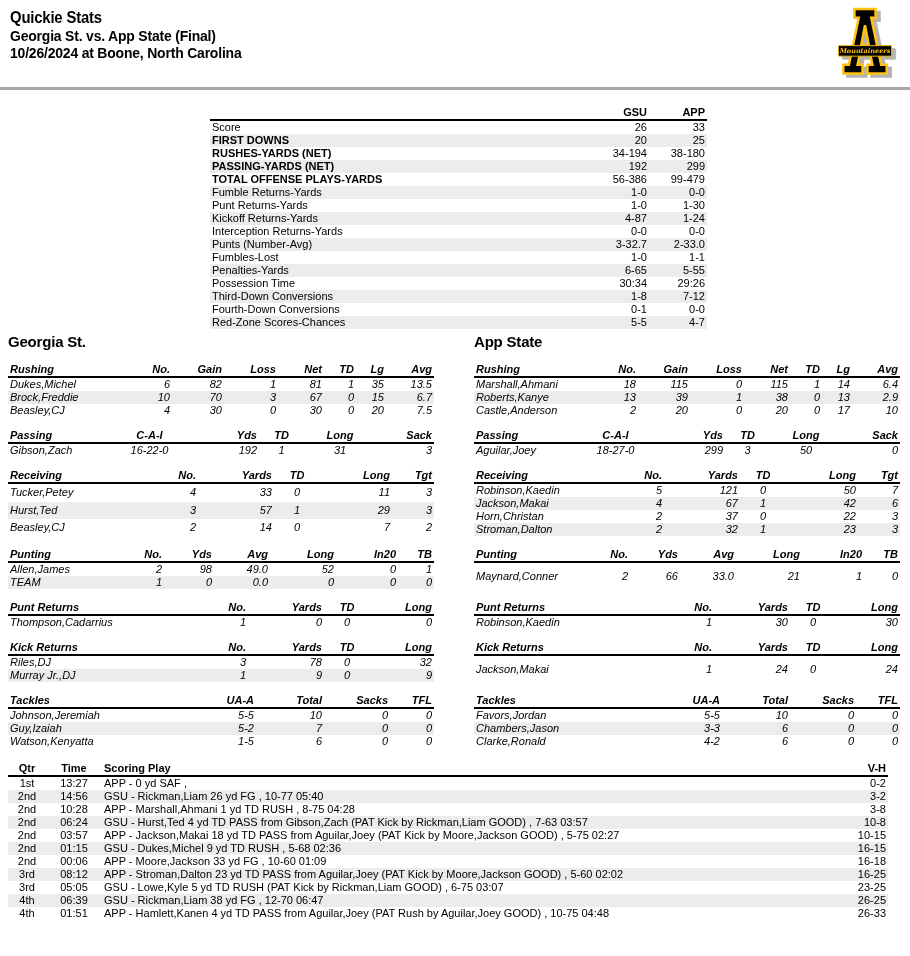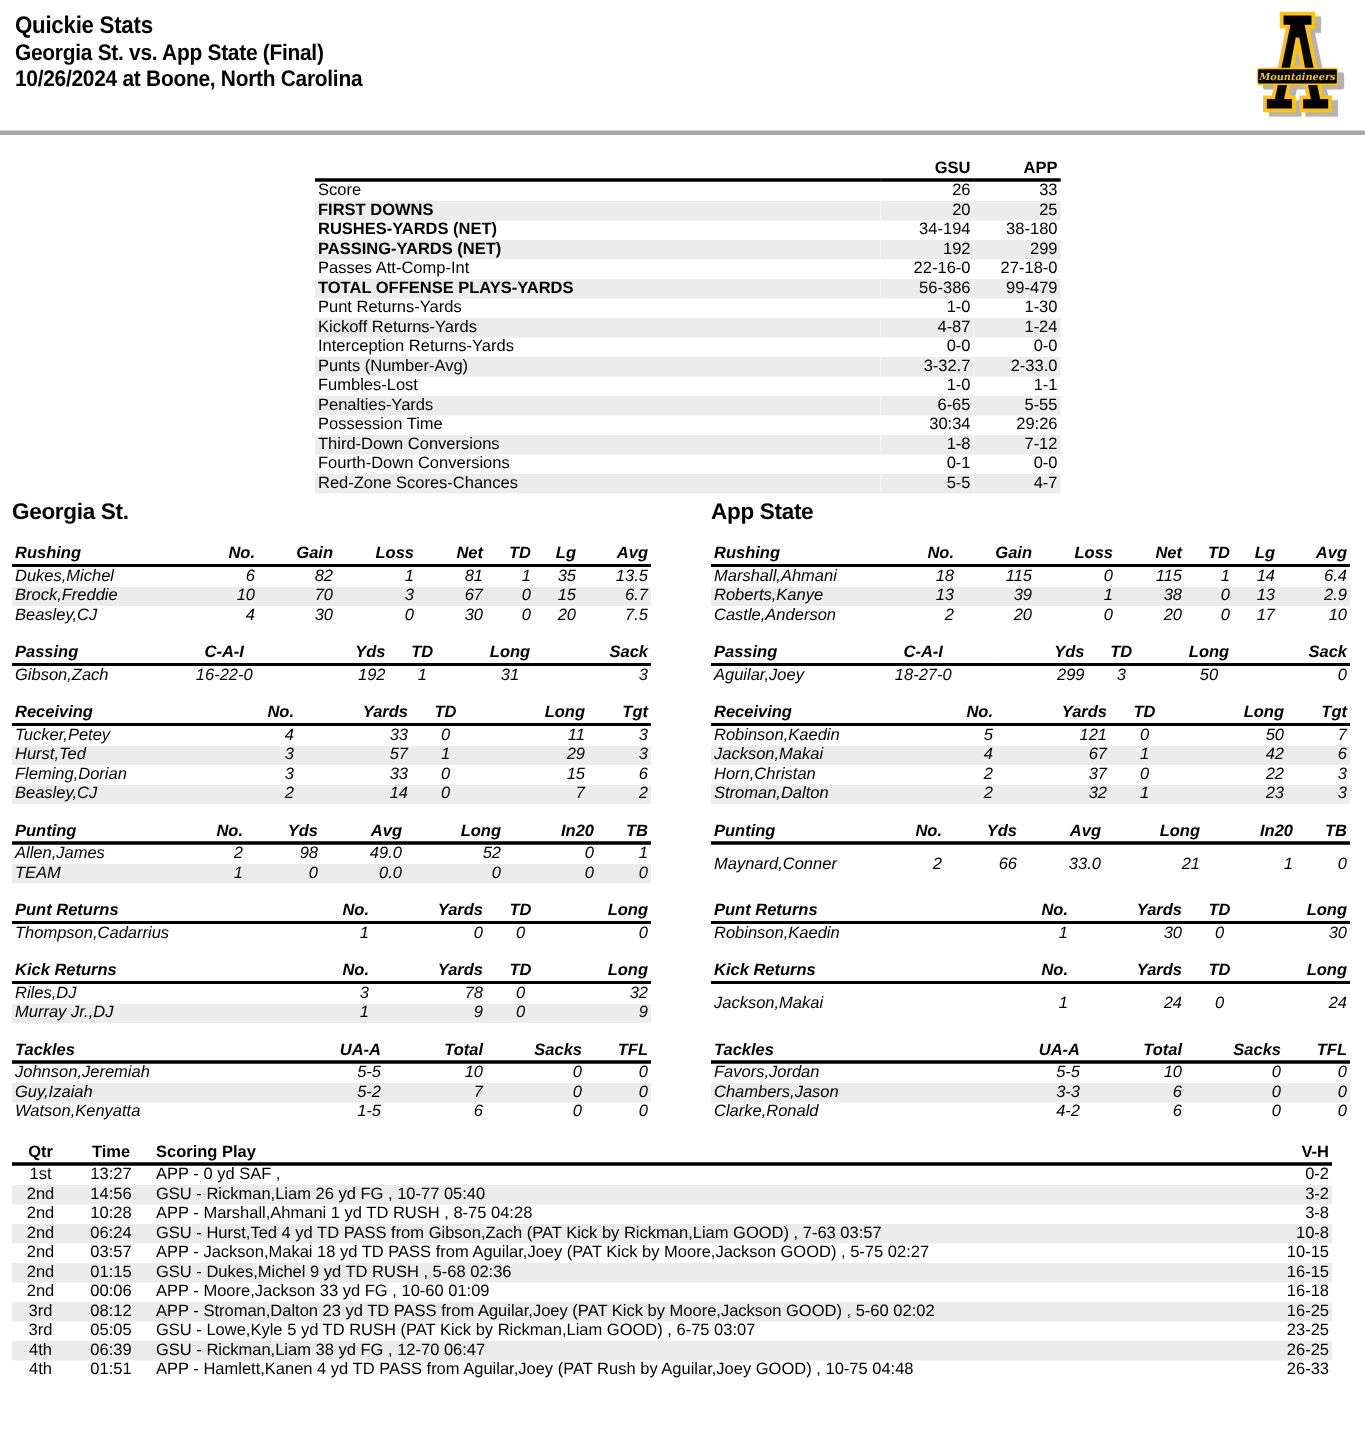--- a/index.html
+++ b/index.html
@@ -97,29 +97,29 @@
         <tr class="bold-label">
           <td class="a-l">RUSHES-YARDS (NET)</td>
           <td class="a-r">34-194</td>
           <td class="a-r">38-180</td>
         </tr>
         <tr class="bold-label">
           <td class="a-l">PASSING-YARDS (NET)</td>
           <td class="a-r">192</td>
           <td class="a-r">299</td>
         </tr>
-        <tr>
-          <td class="a-l">Passes Att-Comp-Int</td>
-          <td class="a-r">22-16-0</td>
-          <td class="a-r">27-18-0</td>
-        </tr>
         <tr class="bold-label">
           <td class="a-l">TOTAL OFFENSE PLAYS-YARDS</td>
           <td class="a-r">56-386</td>
           <td class="a-r">99-479</td>
+        </tr>
+        <tr>
+          <td class="a-l">Fumble Returns-Yards</td>
+          <td class="a-r">1-0</td>
+          <td class="a-r">0-0</td>
         </tr>
         <tr>
           <td class="a-l">Punt Returns-Yards</td>
           <td class="a-r">1-0</td>
           <td class="a-r">1-30</td>
         </tr>
         <tr>
           <td class="a-l">Kickoff Returns-Yards</td>
           <td class="a-r">4-87</td>
           <td class="a-r">1-24</td>
@@ -381,28 +381,20 @@
             <td class="a-r">11</td>
             <td class="a-r">3</td>
           </tr>
           <tr>
             <td class="a-l">Hurst,Ted</td>
             <td class="a-r">3</td>
             <td class="a-r">57</td>
             <td class="a-c">1</td>
             <td class="a-r">29</td>
             <td class="a-r">3</td>
-          </tr>
-          <tr>
-            <td class="a-l">Fleming,Dorian</td>
-            <td class="a-r">3</td>
-            <td class="a-r">33</td>
-            <td class="a-c">0</td>
-            <td class="a-r">15</td>
-            <td class="a-r">6</td>
           </tr>
           <tr>
             <td class="a-l">Beasley,CJ</td>
             <td class="a-r">2</td>
             <td class="a-r">14</td>
             <td class="a-c">0</td>
             <td class="a-r">7</td>
             <td class="a-r">2</td>
           </tr>
         </tbody>

